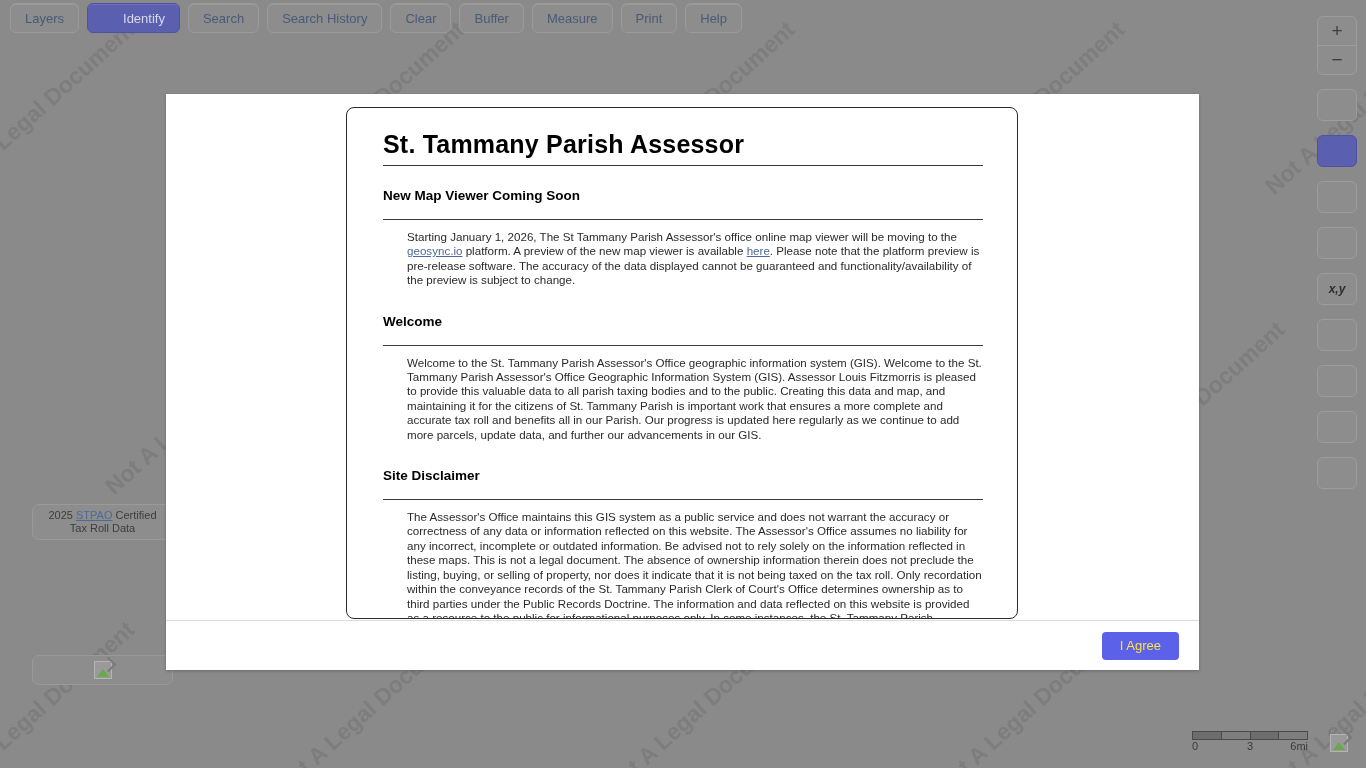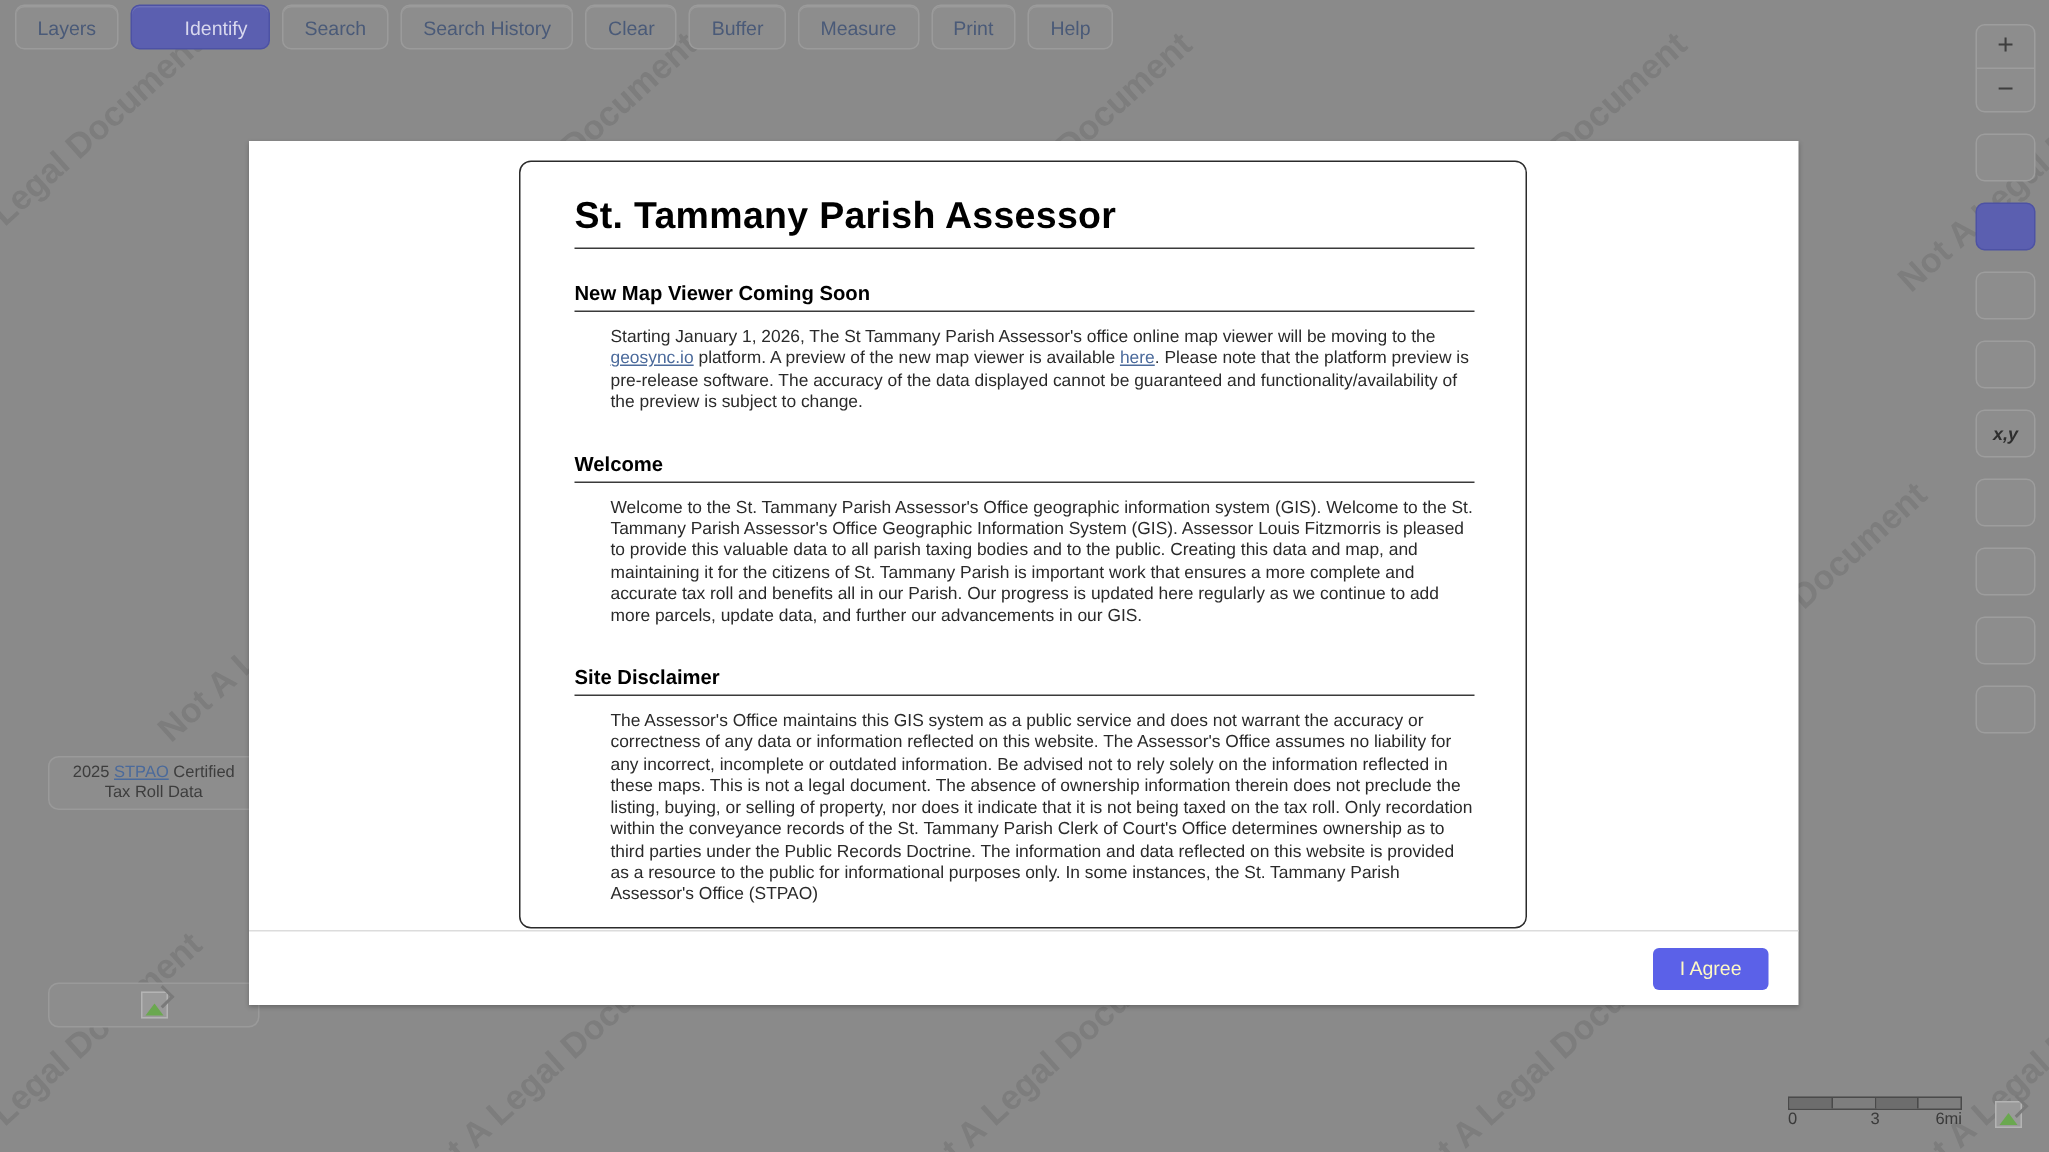--- a/index.html
+++ b/index.html
@@ -283,21 +283,21 @@
     letter-spacing: 0.2px;
     padding-bottom: 6px;
     border-bottom: 1px solid #3a3a3a;
     margin: 0 0 22px 0;
     font-family: "Liberation Sans", sans-serif;
   }
   .sec-head {
     font-size: 13.5px;
     font-weight: bold;
     color: #000;
-    padding-bottom: 4px;
+    padding-bottom: 16px;
     border-bottom: 1px solid #3a3a3a;
     margin: 0 0 10px 0;
     font-family: "Liberation Sans", sans-serif;
   }
   .sec-body {
     font-size: 11.6px;
     line-height: 14.4px;
     color: #2a2a2a;
     margin: 0 0 26px 24px;
     text-align: left;
@@ -310,21 +310,21 @@
     height: 50px;
     border-top: 1px solid #dcdcdc;
     display: flex;
     align-items: center;
     justify-content: flex-end;
     padding-right: 20px;
     box-sizing: border-box;
   }
   #agree-btn {
     background: #5b61e8;
-    color: #fef9c3;
+    color: #fde047;
     border: none;
     border-radius: 4px;
     height: 28px;
     padding: 0 18px;
     font-size: 13px;
     font-family: "Liberation Sans", sans-serif;
     cursor: pointer;
   }
 </style>
 </head>

